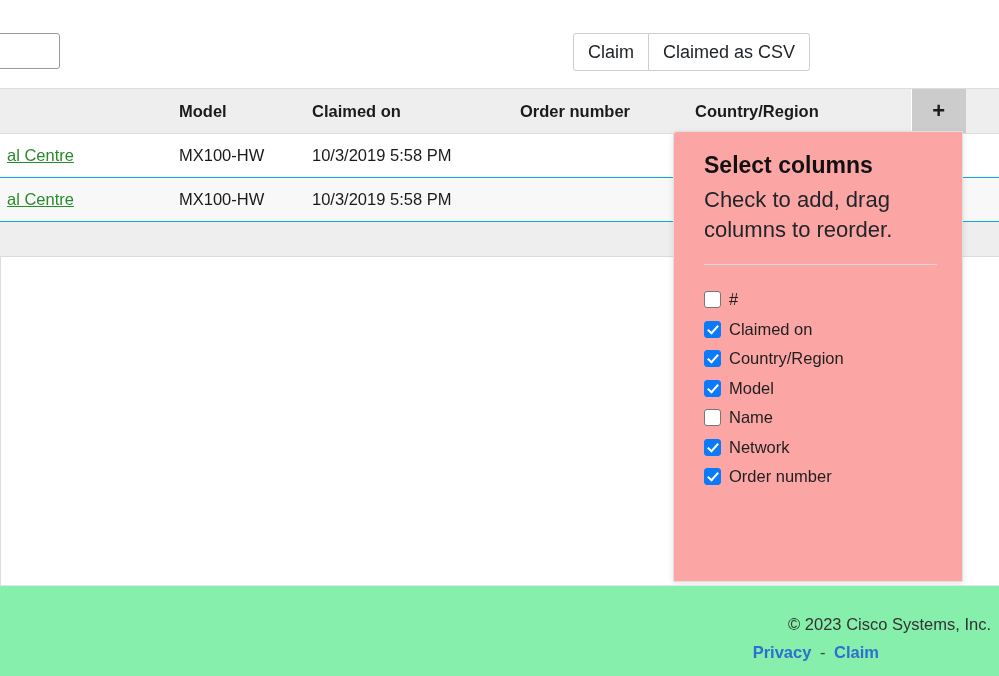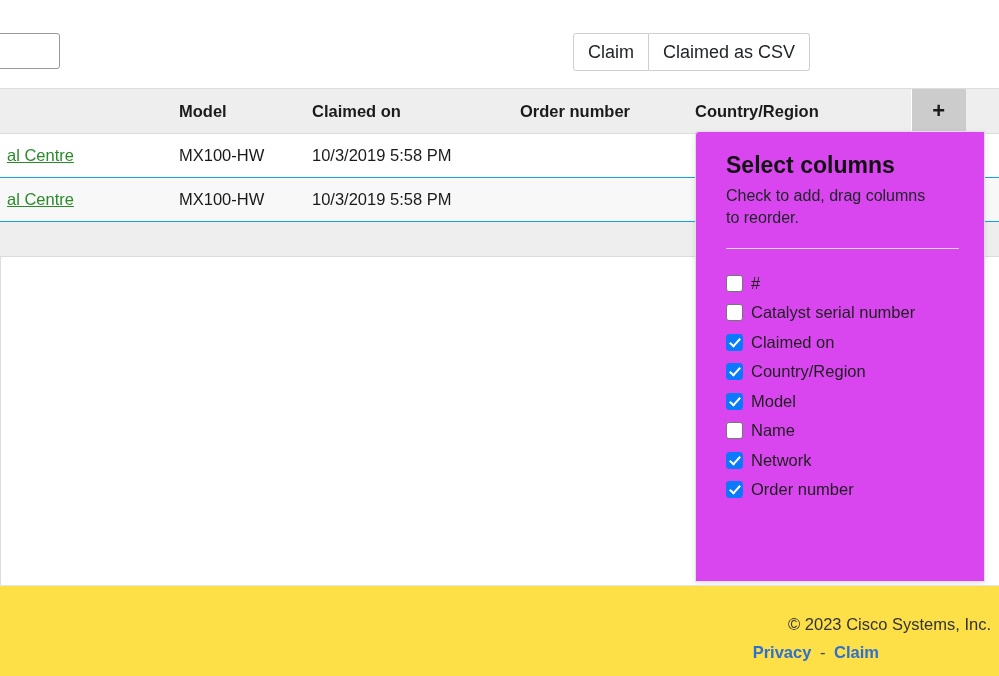--- a/index.html
+++ b/index.html
@@ -130,40 +130,40 @@
   .c-model   { width: 133px; }
   .c-claimed { width: 208px; }
   .c-order   { width: 175px; }
   .c-country { width: 224px; }
   .col-plus  { width: 55px; }
   .c-pad     { width: 33px; }
 
   
   .popover {
     position: absolute;
-    left: 695px;
+    left: 673px;
     top: 131px;
     width: 290px;
     height: 451px;
-    background: #d946ef;
+    background: #fca5a5;
     border: 1px solid #e0e0e0;
     border-radius: 4px 0 0 0;
     box-shadow: 0 2px 6px rgba(0,0,0,0.10);
     box-sizing: border-box;
     overflow: hidden;
   }
   .pop-title {
     font-size: 23px;
     font-weight: bold;
     color: #111111;
     margin: 20px 0 0 30px;
     line-height: 1.15;
   }
   .pop-sub {
-    font-size: 16px;
+    font-size: 22px;
     color: #212529;
     margin: 7px 46px 0 30px;
     line-height: 1.35;
   }
   .pop-divider {
     height: 1px;
     background: #d8d8d8;
     margin: 19px 25px 0 30px;
   }
   .pop-list {
@@ -208,21 +208,21 @@
     white-space: nowrap;
   }
 
   
   .footer {
     position: absolute;
     left: 0;
     top: 585px;
     width: 999px;
     height: 91px;
-    background: #fde047;
+    background: #86efac;
     border-top: 1px solid #e3e5e8;
     box-sizing: border-box;
   }
   .copyright {
     position: absolute;
     right: 8px;
     top: 29px;
     font-size: 16.5px;
     color: #333333;
     white-space: nowrap;
@@ -312,24 +312,20 @@
 <div class="popover">
   <div class="pop-title">Select columns</div>
   <div class="pop-sub">Check to add, drag columns to reorder.</div>
   <div class="pop-divider"></div>
   <ul class="pop-list">
     <li class="pop-item">
       <span class="cbx"></span>
       <span class="cbx-label">#</span>
     </li>
     <li class="pop-item">
-      <span class="cbx"></span>
-      <span class="cbx-label">Catalyst serial number</span>
-    </li>
-    <li class="pop-item">
       <span class="cbx on"></span>
       <span class="cbx-label">Claimed on</span>
     </li>
     <li class="pop-item">
       <span class="cbx on"></span>
       <span class="cbx-label">Country/Region</span>
     </li>
     <li class="pop-item">
       <span class="cbx on"></span>
       <span class="cbx-label">Model</span>

